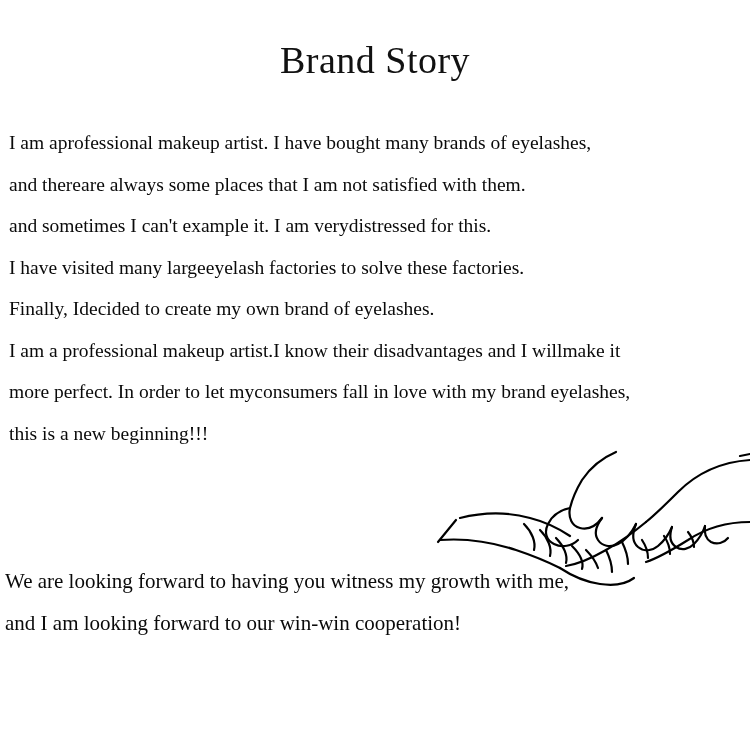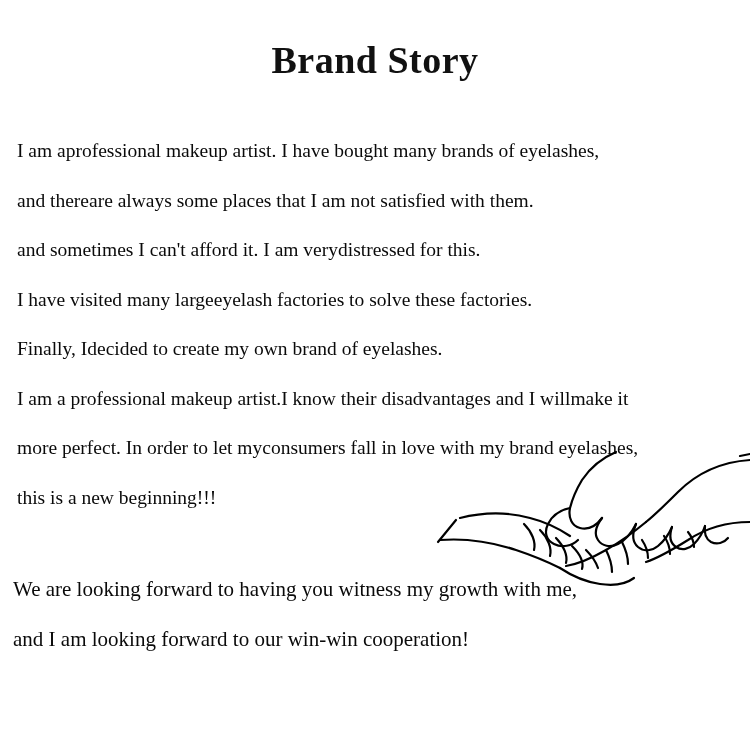--- a/index.html
+++ b/index.html
@@ -18,49 +18,49 @@
   .page {
     position: relative;
     width: 750px;
     height: 750px;
     box-sizing: border-box;
   }
   .title {
     text-align: center;
     font-family: "Liberation Serif", serif;
     font-size: 38px;
-    font-weight: 700;
+    font-weight: 400;
     letter-spacing: 0.5px;
     margin: 0;
     padding-top: 38px;
     color: #111111;
   }
   .body-block {
     position: absolute;
     top: 120px;
     left: 5px;
     width: 744px;
   }
   .body-block p {
-    margin: 12px;
+    margin: 4px;
     font-size: 19.5px;
     line-height: 37.5px;
     white-space: nowrap;
     color: #0a0a0a;
     font-family: "Liberation Serif", serif;
   }
   .closing-block {
     position: absolute;
     top: 560px;
     left: 5px;
     width: 744px;
     z-index: 3;
   }
   .closing-block p {
-    margin: 8px;
+    margin: 0;
     font-size: 21px;
     line-height: 42px;
     white-space: nowrap;
     color: #0a0a0a;
     font-family: "Liberation Serif", serif;
   }
   .handshake {
     position: absolute;
     left: 420px;
     top: 400px;
@@ -78,21 +78,21 @@
 </head>
 <body>
 
 <div class="page">
 
   <h1 class="title">Brand Story</h1>
 
   <div class="body-block">
     <p>I am aprofessional makeup artist. I have bought many brands of eyelashes,</p>
     <p>and thereare always some places that I am not satisfied with them.</p>
-    <p>and sometimes I can't afford it. I am verydistressed for this.</p>
+    <p>and sometimes I can't example it. I am verydistressed for this.</p>
     <p>I have visited many largeeyelash factories to solve these factories.</p>
     <p>Finally, Idecided to create my own brand of eyelashes.</p>
     <p>I am a professional makeup artist.I know their disadvantages and I willmake it</p>
     <p>more perfect. In order to let myconsumers fall in love with my brand eyelashes,</p>
     <p>this is a new beginning!!!</p>
   </div>
 
   <div class="handshake">
     <svg viewBox="0 0 330 240" xmlns="http://www.w3.org/2000/svg" fill="none" stroke="#000000" stroke-width="2.2" stroke-linecap="round" stroke-linejoin="round">
 

